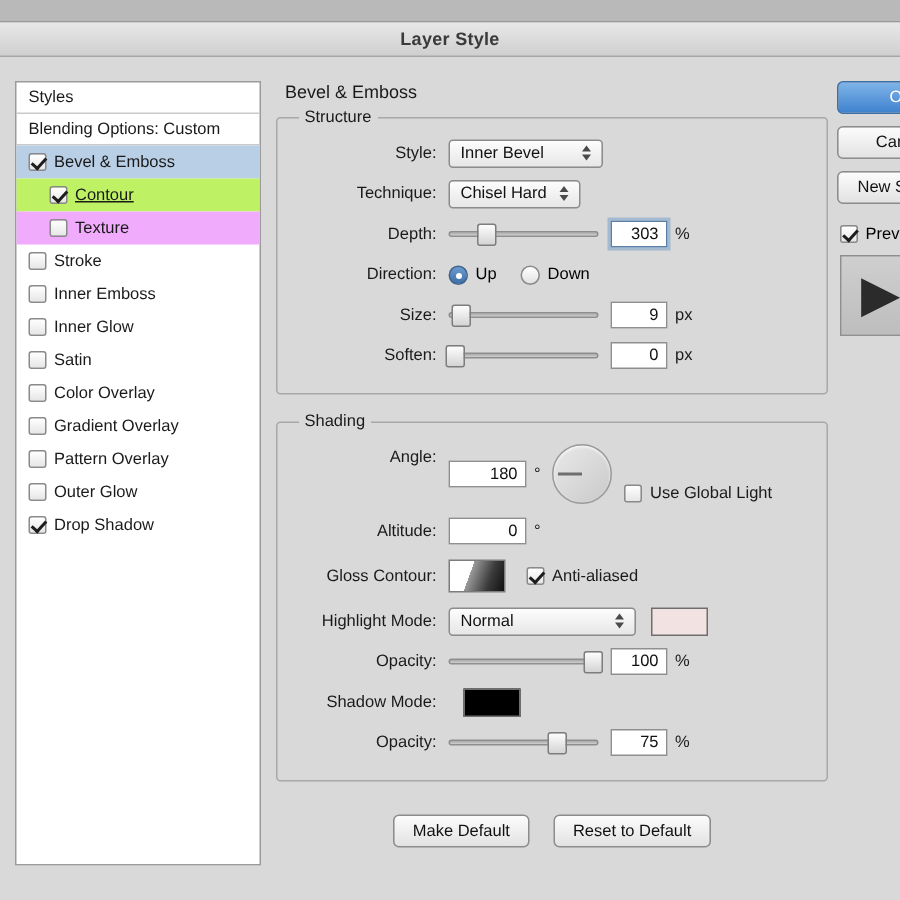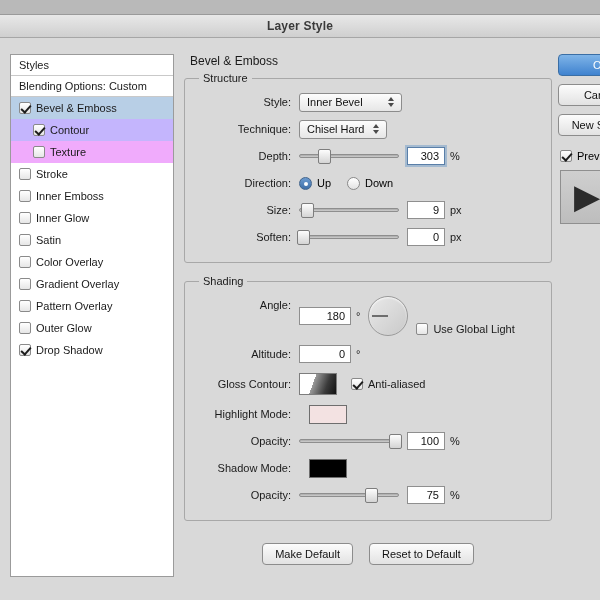--- a/index.html
+++ b/index.html
@@ -70,21 +70,22 @@
     height: 22px;
     padding-left: 8px;
     box-sizing: border-box;
     font-size: 11px;
   }
   .style-row.sub { padding-left: 22px; }
   .style-row.selected {
     background: #b8cfe6;
   }
   .style-row.sub-selected {
-    background: #c4b5fd;
+    background: #bef264;
+    text-decoration: underline;
   }
   .style-row.sub-light {
     background: #f0abfc;
   }
   .style-row .label { margin-left: 5px; }
 
   
   .cb {
     width: 12px;
     height: 12px;
@@ -510,20 +511,27 @@
 
         <div class="row" style="min-height:30px">
           <span class="lbl">Gloss Contour:</span>
           <div class="contour-swatch"></div>
           <span class="cb checked" style="margin-left:14px"></span>
           <span class="unit">Anti-aliased</span>
         </div>
 
         <div class="row">
           <span class="lbl">Highlight Mode:</span>
+          <div class="popup" style="width:125px">
+            <span>Normal</span>
+            <span class="arrows">
+                <i class="up"></i>
+                <i class="dn"></i>
+              </span>
+          </div>
           <div class="color-swatch" style="margin-left:10px;background:#f3e2e2"></div>
         </div>
 
         <div class="row">
           <span class="lbl">Opacity:</span>
           <div class="slider" style="width:100px">
             <span class="track"></span>
             <span class="knob" style="left:90px"></span>
           </div>
           <div class="field" style="width:38px;margin-left:8px">100</div>

